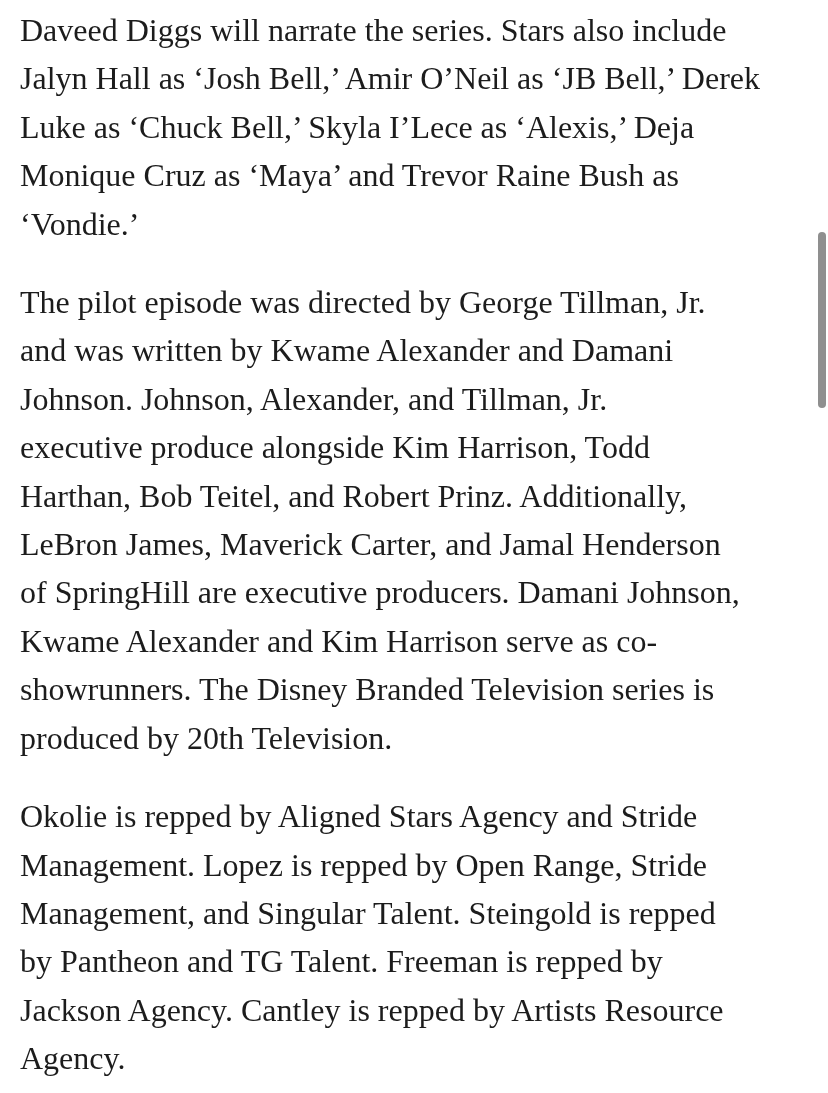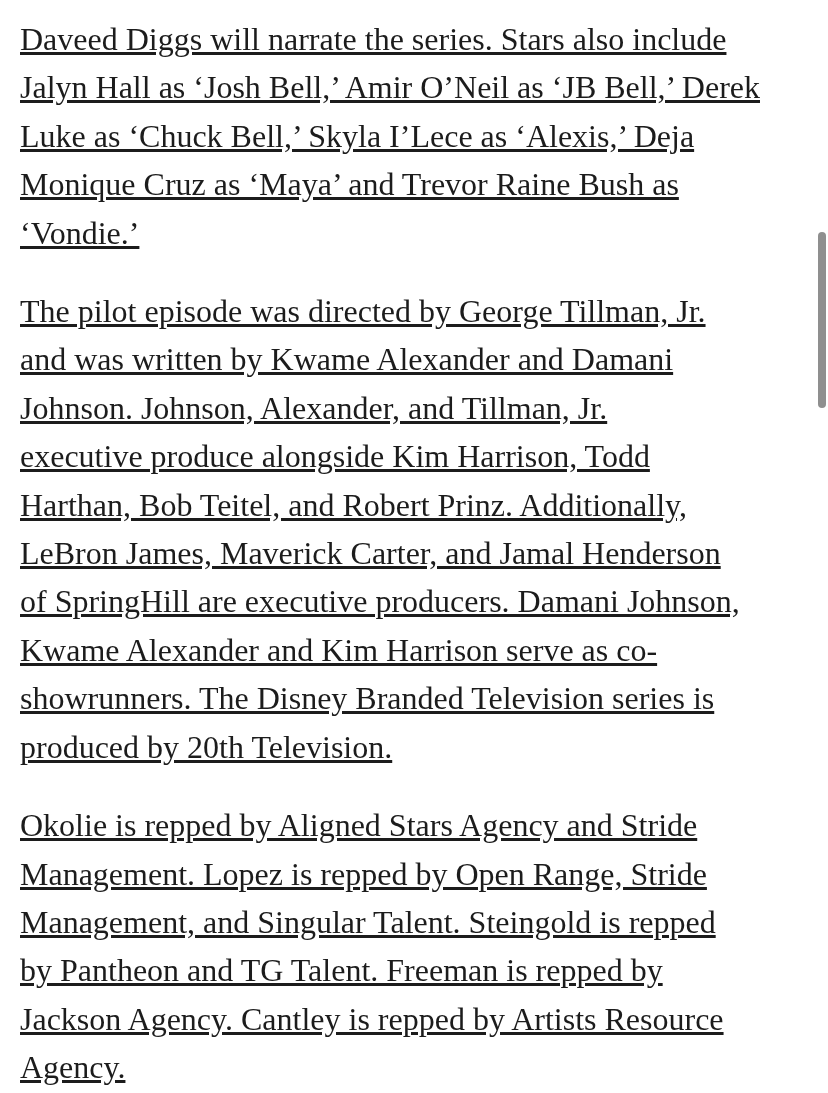--- a/index.html
+++ b/index.html
@@ -14,23 +14,22 @@
     box-sizing: border-box;
     width: 828px;
     padding: 3px 14px 0 20px;
     font-family: "Liberation Serif", "DejaVu Serif", serif;
     font-size: 32px;
     line-height: 48.4px;
     color: #1c1c1c;
     -webkit-font-smoothing: antialiased;
   }
   .article p {
-    margin: 12px 0 30px 0;
+    margin: 3px 0 30px 0;
     white-space: pre-line; 
-    text-decoration: underline;
   }
   .scrollbar-track {
     position: fixed;
     top: 0;
     right: 0;
     width: 12px;
     height: 1093px;
     background: transparent;
   }
   .scrollbar-thumb {

